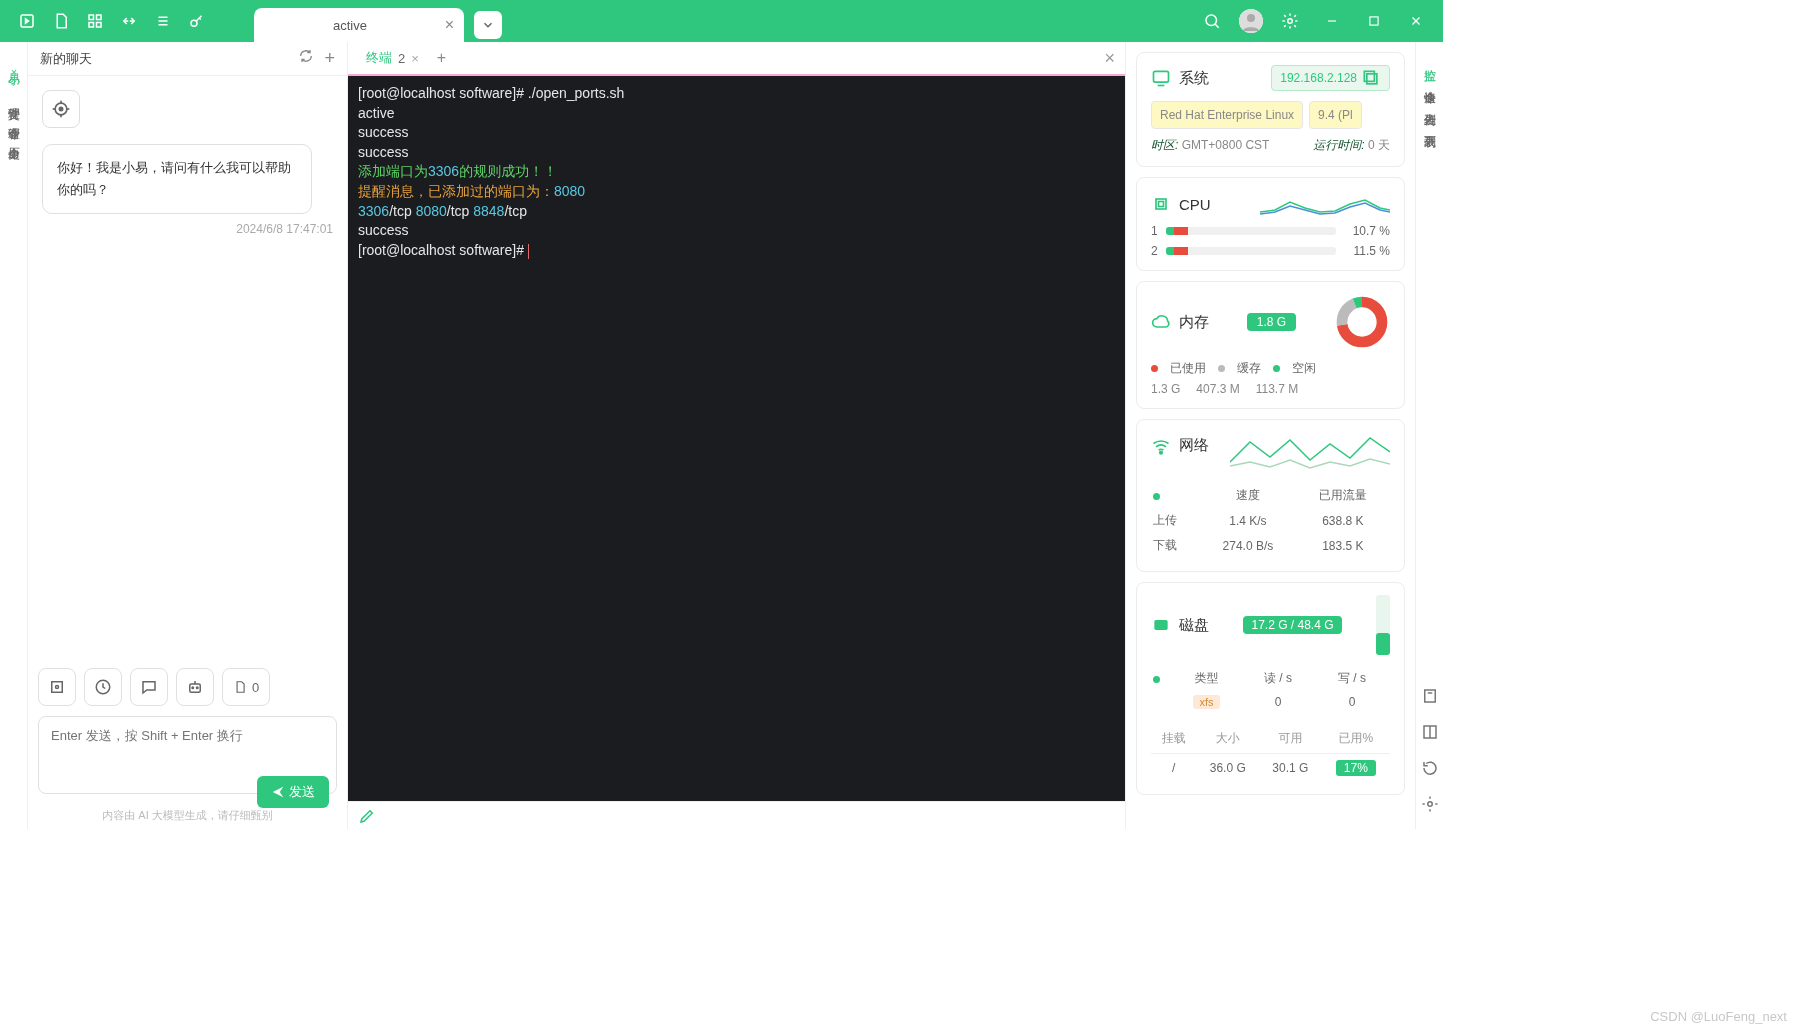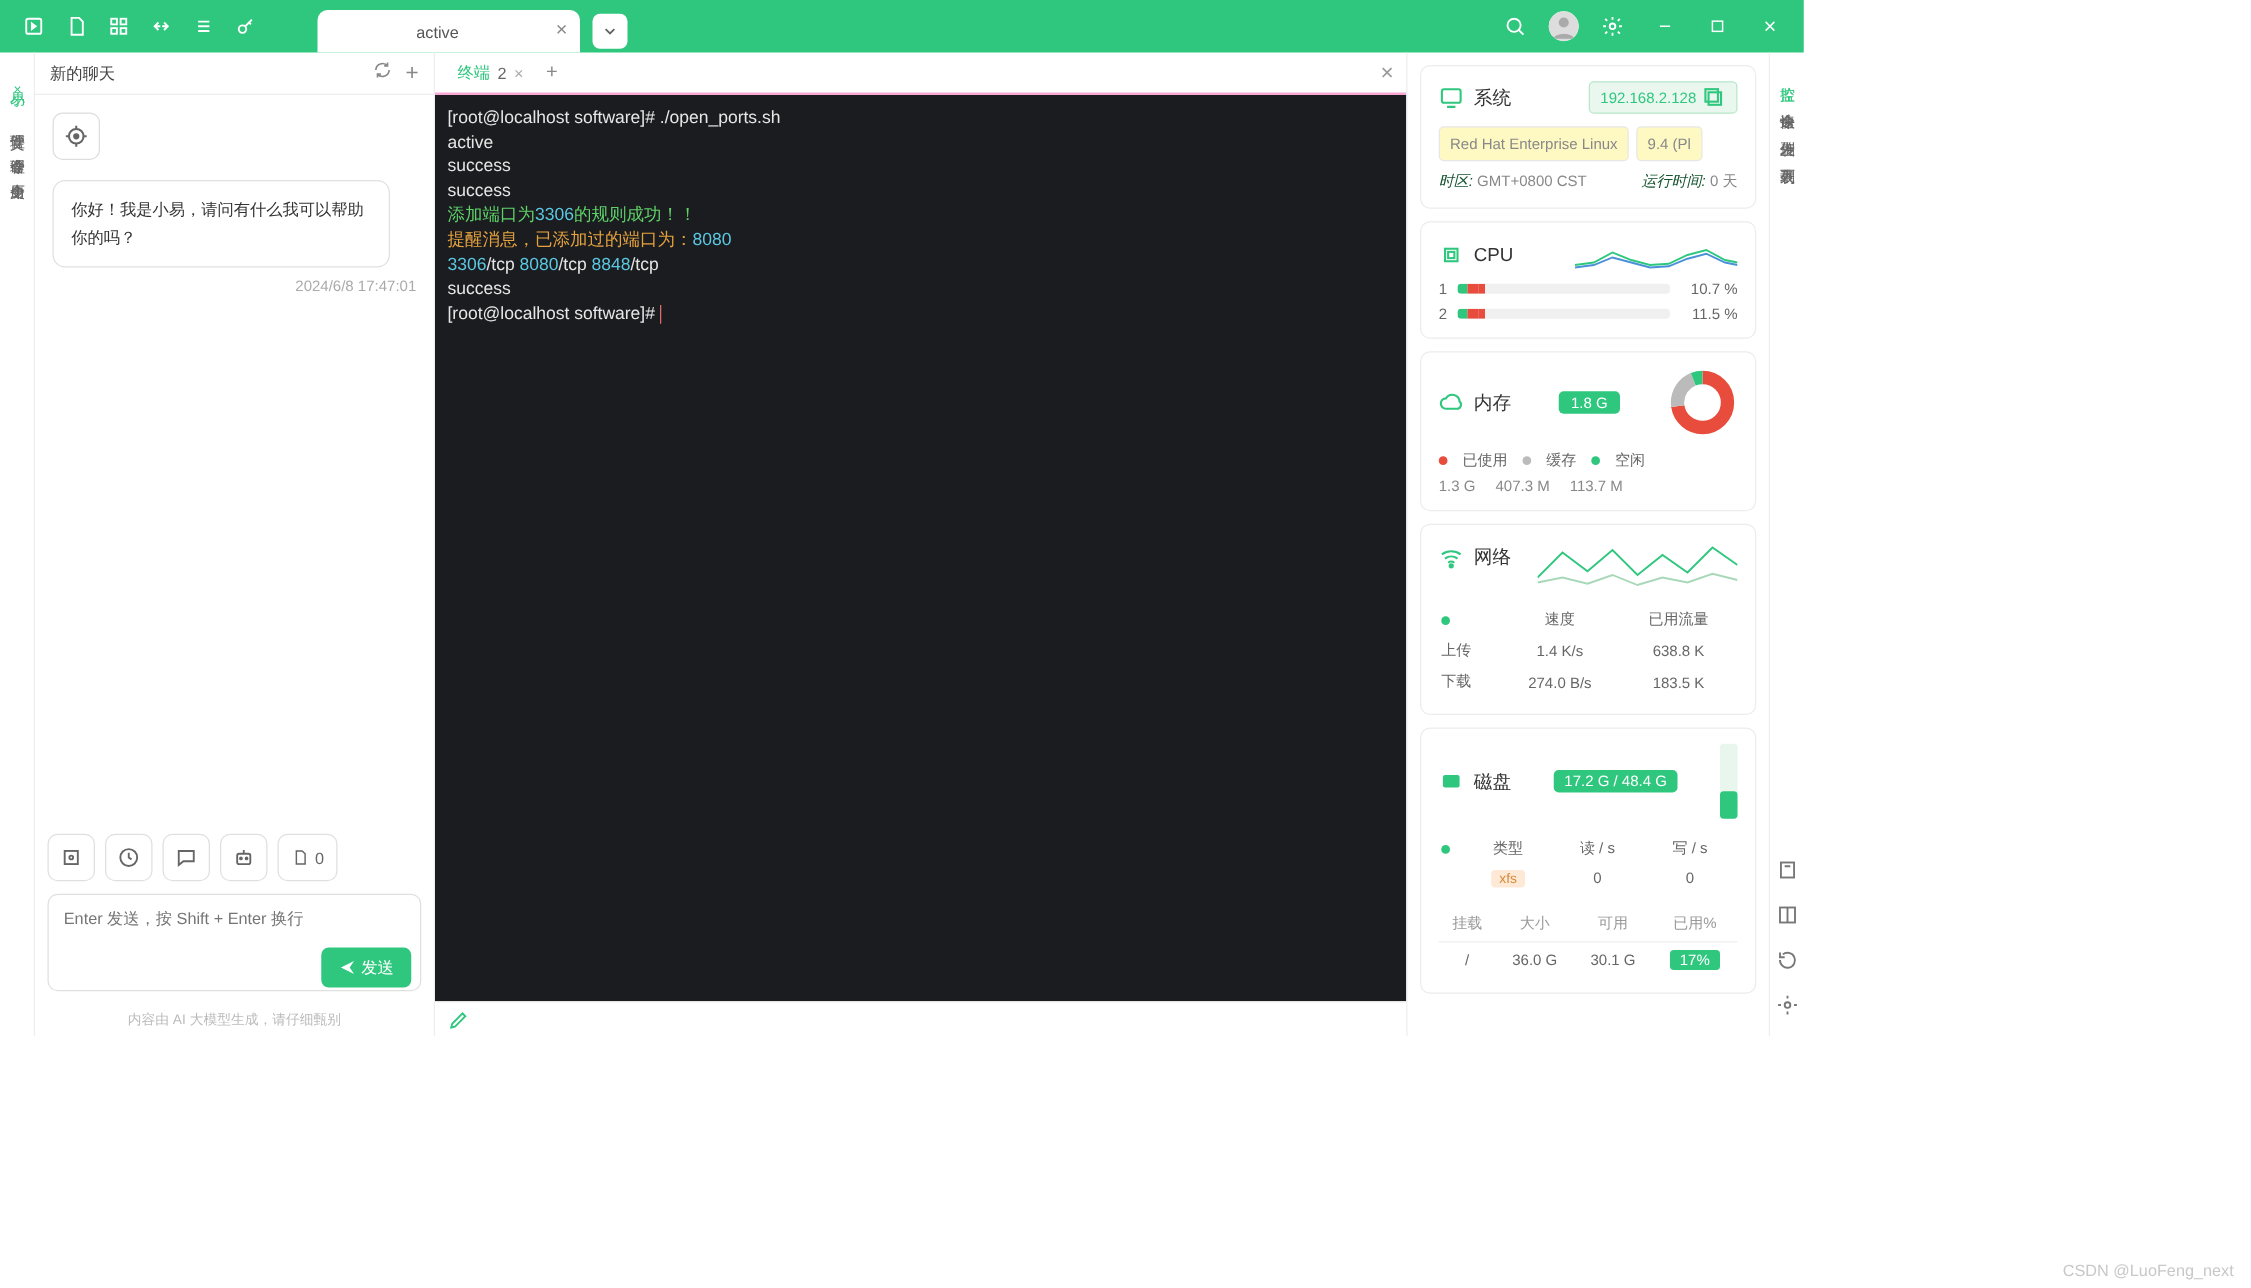--- a/index.html
+++ b/index.html
@@ -29,21 +29,21 @@
 .chat-head-right { margin-left: auto; display: flex; gap: 10px; color: #888; }
 .chat-body { flex: 1; padding: 14px; overflow: auto; }
 .target-btn { width: 38px; height: 38px; border: 1px solid #ddd; border-radius: 8px; display: flex; align-items: center; justify-content: center; cursor: pointer; margin-bottom: 16px; }
 .bubble { background: #fff; border: 1px solid #e0e0e0; border-radius: 10px; padding: 12px 14px; font-size: 13px; color: #333; line-height: 1.7; max-width: 270px; }
 .chat-time { text-align: right; font-size: 12px; color: #aaa; margin-top: 8px; }
 .chat-tools { display: flex; gap: 8px; padding: 0 10px 10px; }
 .tool-btn { width: 38px; height: 38px; border: 1px solid #e0e0e0; border-radius: 8px; display: flex; align-items: center; justify-content: center; color: #666; cursor: pointer; font-size: 16px; }
 .tool-badge { font-size: 13px; padding: 0 10px; height: 38px; border: 1px solid #e0e0e0; border-radius: 8px; display: flex; align-items: center; color: #666; gap: 5px; }
 .chat-input-wrap { padding: 0 10px 10px; position: relative; }
 .chat-textarea { width: 100%; height: 78px; border: 1px solid #e0e0e0; border-radius: 8px; padding: 10px 12px; font-size: 13px; color: #888; resize: none; font-family: inherit; }
-.send-btn { position: absolute; right: 18px; bottom: 18px; background: #2fc77e; color: #fff; border: none; border-radius: 6px; padding: 7px 14px; font-size: 13px; cursor: pointer; display: flex; align-items: center; gap: 4px; }
+.send-btn { position: absolute; right: 18px; bottom: 0; background: #2fc77e; color: #fff; border: none; border-radius: 6px; padding: 7px 14px; font-size: 13px; cursor: pointer; display: flex; align-items: center; gap: 4px; }
 .chat-disclaimer { text-align: center; font-size: 11px; color: #bbb; padding-bottom: 6px; }
 
 .term-panel { flex: 1; display: flex; flex-direction: column; min-width: 0; }
 .term-tabs { height: 34px; display: flex; align-items: center; padding: 0 10px; border-bottom: 2px solid #f9a8d4; font-size: 13px; }
 .term-tab { display: flex; align-items: center; gap: 6px; padding: 0 8px; color: #555; }
 .term-tab-label { color: #2fc77e; }
 .term-tab-num { background: #fff; color: #666; }
 .term-tab-x { color: #aaa; cursor: pointer; }
 .term-plus { color: #888; margin-left: 10px; cursor: pointer; font-size: 16px; }
 .term-tabs-right { margin-left: auto; color: #999; cursor: pointer; font-size: 18px; }

